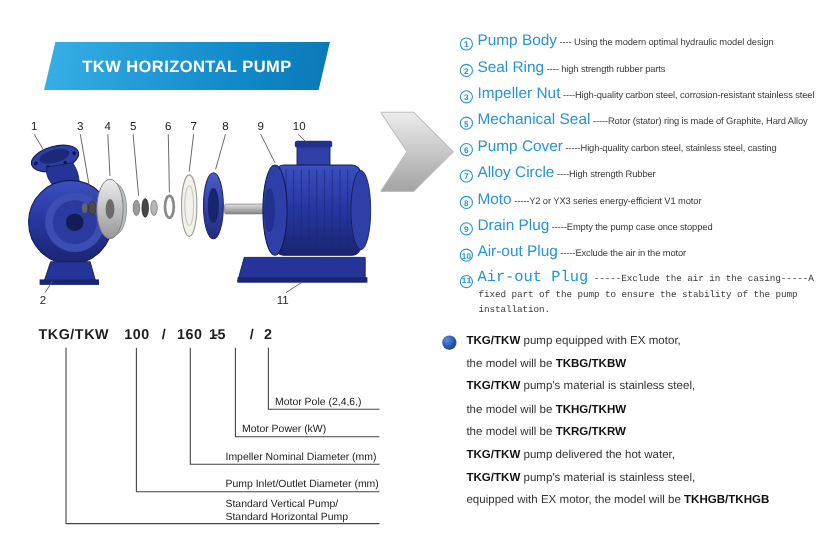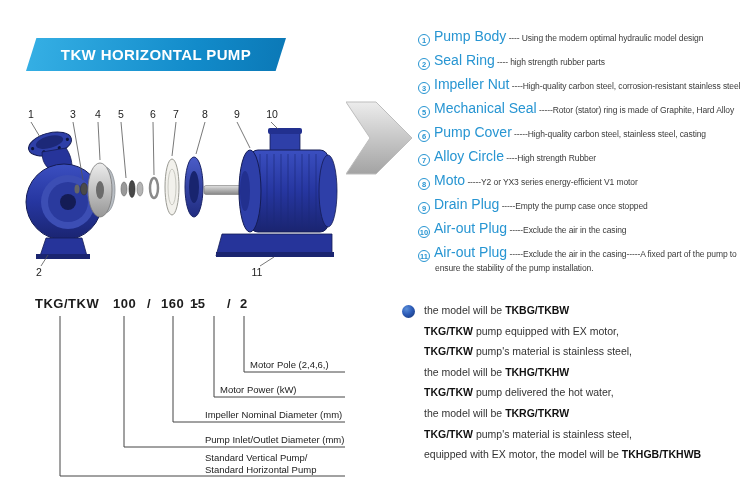--- a/index.html
+++ b/index.html
@@ -1,34 +1,34 @@
 <!DOCTYPE html>
 <html><head>
 <meta charset="utf-8">
 <style>
   * { margin:0; padding:0; box-sizing:border-box; }
   html,body { width:756px; height:500px; }
   body { position:relative; background:#ffffff; font-family:"Liberation Sans",sans-serif; overflow:hidden; }
 
   
-  .banner { position:absolute; left:26px; top:38px; width:260px; height:33px;
+  .banner { position:absolute; left:40px; top:38px; width:260px; height:44px;
             background:linear-gradient(100deg,#36b0e5 0%,#128bca 65%,#0b78b6 100%);
             clip-path:polygon(4% 0,100% 0,96% 100%,0 100%);
             display:flex; align-items:center; justify-content:center;
             box-shadow:0 1px 2px rgba(0,0,0,.2); }
   .banner-title { color:#fff; font-weight:bold; font-size:15px; letter-spacing:.4px; }
 
   
   .diagram-svg { position:absolute; left:12px; top:92px; font-family:"Liberation Sans",sans-serif; }
   .arrow-svg { position:absolute; left:346px; top:98px; }
 
   
   .parts { position:absolute; left:418px; top:30px; width:338px; }
   .part-row { font-size:8.5px; line-height:13.5px; margin-bottom:8px; white-space:nowrap; color:#3b3b3b; }
-  .part-row.wrap { white-space:normal; padding-left:17px; text-indent:-17px; }
+  .part-row.wrap { white-space:normal; padding-left:17px; text-indent:-17px;font-family:Liberation Mono, monospace; }
   .pnum { display:inline-block; width:12px; height:12px; border:1px solid #2795d2; border-radius:50%;
           color:#2795d2; font-size:7.5px; line-height:11px; text-align:center; margin-right:4px;
           vertical-align:-2px; text-indent:0; font-weight:bold; }
   .pname { color:#2795d2; font-size:14px; }
   .pdesc { letter-spacing:-0.1px; }
 
   
   .model { position:absolute; left:0; top:296px; width:380px; height:200px; }
   .seg { position:absolute; top:0; font-weight:bold; font-size:13px; color:#1c1c1c; letter-spacing:.5px; }
   .callouts { position:absolute; left:0; top:20px; font-family:"Liberation Sans",sans-serif; }
@@ -188,21 +188,21 @@
 
 <div class="parts">
   <div class="part-row"><span class="pnum">1</span><span class="pname">Pump Body</span><span class="pdesc"> ---- Using the modern optimal hydraulic model design</span></div>
   <div class="part-row"><span class="pnum">2</span><span class="pname">Seal Ring</span><span class="pdesc"> ---- high strength rubber parts</span></div>
   <div class="part-row"><span class="pnum">3</span><span class="pname">Impeller Nut</span><span class="pdesc"> ----High-quality carbon steel, corrosion-resistant stainless steel</span></div>
   <div class="part-row"><span class="pnum">5</span><span class="pname">Mechanical Seal</span><span class="pdesc"> -----Rotor (stator) ring is made of Graphite, Hard Alloy</span></div>
   <div class="part-row"><span class="pnum">6</span><span class="pname">Pump Cover</span><span class="pdesc"> -----High-quality carbon steel, stainless steel, casting</span></div>
   <div class="part-row"><span class="pnum">7</span><span class="pname">Alloy Circle</span><span class="pdesc"> ----High strength Rubber</span></div>
   <div class="part-row"><span class="pnum">8</span><span class="pname">Moto</span><span class="pdesc"> -----Y2 or YX3 series energy-efficient V1 motor</span></div>
   <div class="part-row"><span class="pnum">9</span><span class="pname">Drain Plug</span><span class="pdesc"> -----Empty the pump case once stopped</span></div>
-  <div class="part-row"><span class="pnum">10</span><span class="pname">Air-out Plug</span><span class="pdesc"> -----Exclude the air in the casing</span></div>
+  <div class="part-row"><span class="pnum">10</span><span class="pname">Air-out Plug</span><span class="pdesc"> -----Exclude the air in the motor</span></div>
   <div class="part-row wrap"><span class="pnum">11</span><span class="pname">Air-out Plug</span><span class="pdesc"> -----Exclude the air in the casing-----A fixed part of the pump to ensure the stability of the pump installation.</span></div>
 </div>
 
 <div class="model">
   <span class="seg" style="left:35px">TKG/TKW</span>
   <span class="seg" style="left:113px">100</span>
   <span class="seg" style="left:147px">/</span>
   <span class="seg" style="left:161px">160</span>
   <span class="seg" style="left:194px">-</span>
   <span class="seg" style="left:190px">15</span>
@@ -224,22 +224,22 @@
       <text x="205" y="127">Pump Inlet/Outlet Diameter (mm)</text>
       <text x="205" y="145">Standard Vertical Pump/</text>
       <text x="205" y="157">Standard Horizontal Pump</text>
     </g>
   </svg>
 </div>
 
 <div class="notes">
   <div class="note-bullet"></div>
   <div class="note-lines">
+    <div class="note-line"><span class="nb">TKG/TKW</span><span> pump equipped with EX motor,</span><span class="nb"></span></div>
     <div class="note-line"><span class="nb"></span><span>the model will be </span><span class="nb">TKBG/TKBW</span></div>
-    <div class="note-line"><span class="nb">TKG/TKW</span><span> pump equipped with EX motor,</span><span class="nb"></span></div>
     <div class="note-line"><span class="nb">TKG/TKW</span><span> pump's material is stainless steel,</span><span class="nb"></span></div>
     <div class="note-line"><span class="nb"></span><span>the model will be </span><span class="nb">TKHG/TKHW</span></div>
+    <div class="note-line"><span class="nb"></span><span>the model will be </span><span class="nb">TKRG/TKRW</span></div>
     <div class="note-line"><span class="nb">TKG/TKW</span><span> pump delivered the hot water,</span><span class="nb"></span></div>
-    <div class="note-line"><span class="nb"></span><span>the model will be </span><span class="nb">TKRG/TKRW</span></div>
     <div class="note-line"><span class="nb">TKG/TKW</span><span> pump's material is stainless steel,</span><span class="nb"></span></div>
-    <div class="note-line"><span class="nb"></span><span>equipped with EX motor, the model will be </span><span class="nb">TKHGB/TKHWB</span></div>
+    <div class="note-line"><span class="nb"></span><span>equipped with EX motor, the model will be </span><span class="nb">TKHGB/TKHGB</span></div>
   </div>
 </div>
 
 </body></html>

